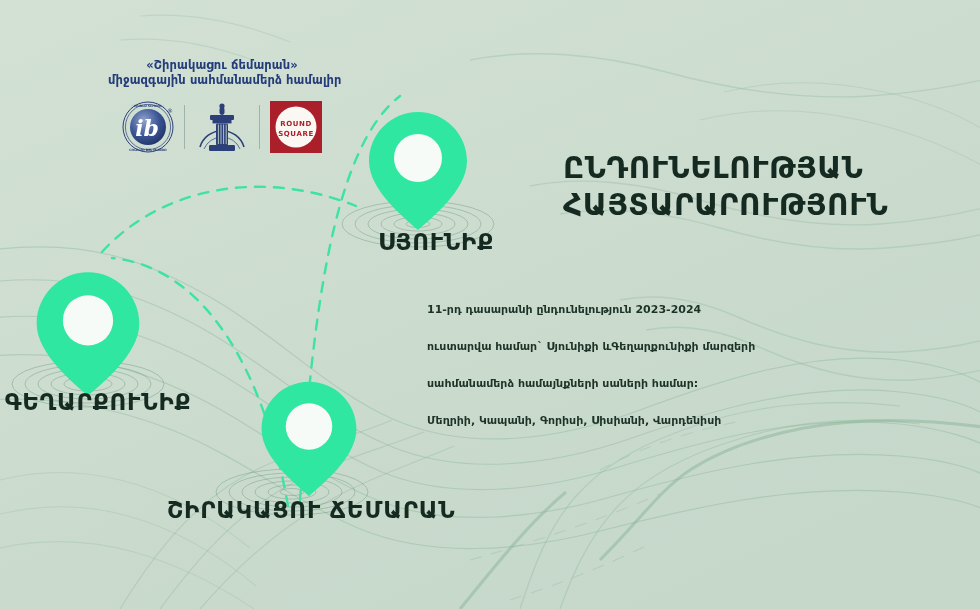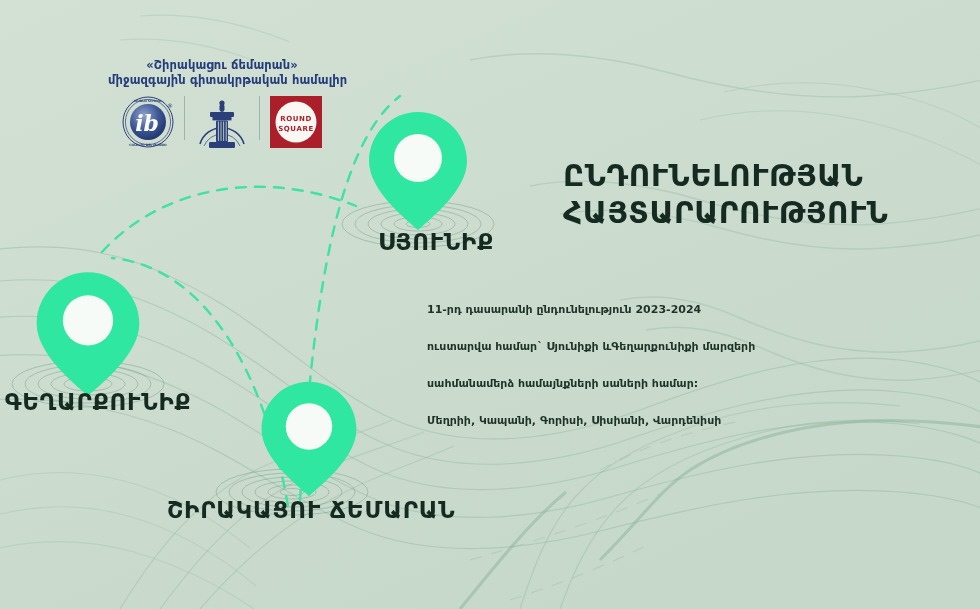--- a/index.html
+++ b/index.html
@@ -39,40 +39,40 @@
     font-size: 11.5px;
     font-weight: 700;
     color: #243c7a;
     line-height: 15px;
     letter-spacing: 0.1px;
     white-space: nowrap;
   }
   .logo-row {
     margin-top: 8px;
     display: flex;
-    align-items: flex-start;
+    align-items: center;
     justify-content: center;
     gap: 10px;
     height: 62px;
   }
   .logo-sep {
     width: 1px;
     height: 44px;
     background: #8fa4a0;
     opacity: 0.75;
   }
   .logo-ib, .logo-col, .logo-rs {
     display: block;
   }
 
   
   .headline {
     position: absolute;
     left: 563px;
-    top: 158px;
+    top: 150px;
     width: 400px;
   }
   .headline-line {
     font-family: "DejaVu Sans", "Liberation Sans", sans-serif;
     font-weight: 700;
     font-size: 29.5px;
     letter-spacing: 0.6px;
     color: #152a20;
     line-height: 37px;
     white-space: nowrap;
@@ -206,21 +206,21 @@
   <svg class="topo" viewBox="0 0 980 609">
     <g fill="none" stroke="#3ee2a2" stroke-width="2.4" stroke-dasharray="10 9" stroke-linecap="round">
       <path d="M300,500 C312,330 330,150 400,96"></path>
       <path d="M288,506 C268,390 214,268 112,258"></path>
       <path d="M102,252 C160,188 260,168 356,206"></path>
     </g>
   </svg>
 
   <div class="brand">
     <div class="brand-line">«Շիրակացու ճեմարան»</div>
-    <div class="brand-line">միջազգային գիտակրթական համալիր</div>
+    <div class="brand-line">միջազգային սահմանամերձ համալիր</div>
 
     <div class="logo-row">
 
       <svg class="logo-ib" width="52" height="52" viewBox="0 0 52 52">
         <defs>
           <radialGradient id="ibBall" cx="0.38" cy="0.32" r="0.78">
             <stop offset="0%" stop-color="#8fa3cc"></stop>
             <stop offset="55%" stop-color="#3a5494"></stop>
             <stop offset="100%" stop-color="#1d2f63"></stop>
           </radialGradient>

